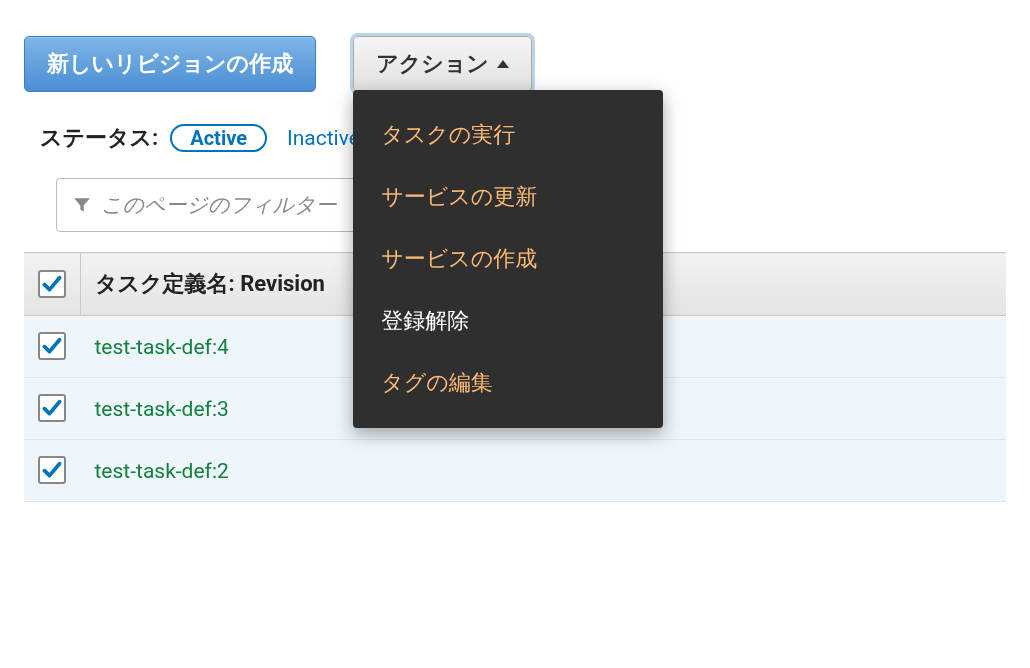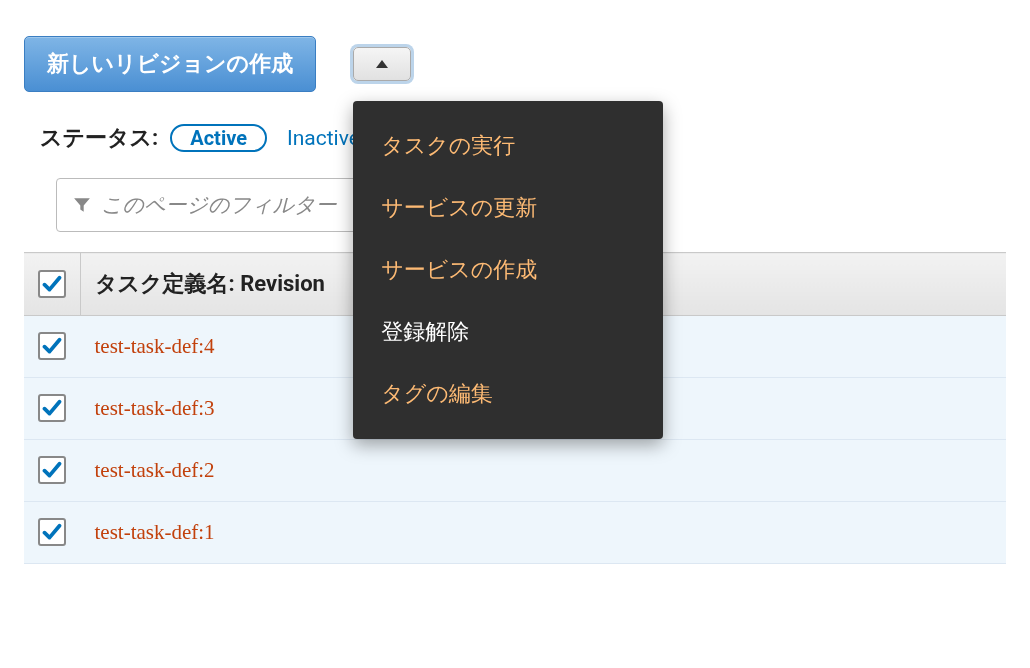--- a/index.html
+++ b/index.html
@@ -125,41 +125,42 @@
       font-weight: 700;
     }
     .table th:first-child { width: 56px; border-right: 1px solid #c9c9c9; }
     .table td {
       padding: 16px 14px;
       border-bottom: 1px solid #dce7f2;
       background: #eef6fc;
       font-size: 21px;
     }
     .table td:first-child { width: 56px; }
-    .task-link { color: #c2410c; cursor: pointer; font-family: Liberation Serif, serif; }
+    .task-link { color: #15803d; cursor: pointer; }
 
     .cb {
       width: 28px; height: 28px;
       border: 2px solid #888;
       border-radius: 3px;
       background: #fff;
       display: inline-flex;
       align-items: center;
       justify-content: center;
       cursor: pointer;
     }
     .cb svg { width: 20px; height: 20px; }
   </style>
 </head>
 <body>
 
 <div class="toolbar-row">
   <button class="primary-btn">新しいリビジョンの作成</button>
   <div class="action-wrap">
     <button class="secondary-btn">
+      <span>アクション</span>
       <span class="caret"></span>
     </button>
     <div class="dropdown-menu" id="dropdown">
         <div class="menu-item disabled">タスクの実行</div>
         <div class="menu-item disabled">サービスの更新</div>
         <div class="menu-item disabled">サービスの作成</div>
         <div class="menu-item">登録解除</div>
         <div class="menu-item disabled">タグの編集</div>
       </div>
   </div>
@@ -209,22 +210,14 @@
         <td><span class="task-link">test-task-def:3</span></td>
       </tr>
       <tr>
         <td><span class="cb">
             <svg viewBox="0 0 16 16">
               <path fill="none" stroke="#0073bb" stroke-width="3" stroke-linecap="round" stroke-linejoin="round" d="M2 8.5l4 4L14 3"></path>
             </svg>
           </span></td>
         <td><span class="task-link">test-task-def:2</span></td>
       </tr>
-      <tr>
-        <td><span class="cb">
-            <svg viewBox="0 0 16 16">
-              <path fill="none" stroke="#0073bb" stroke-width="3" stroke-linecap="round" stroke-linejoin="round" d="M2 8.5l4 4L14 3"></path>
-            </svg>
-          </span></td>
-        <td><span class="task-link">test-task-def:1</span></td>
-      </tr>
     </tbody>
 </table>
 
 </body></html>

